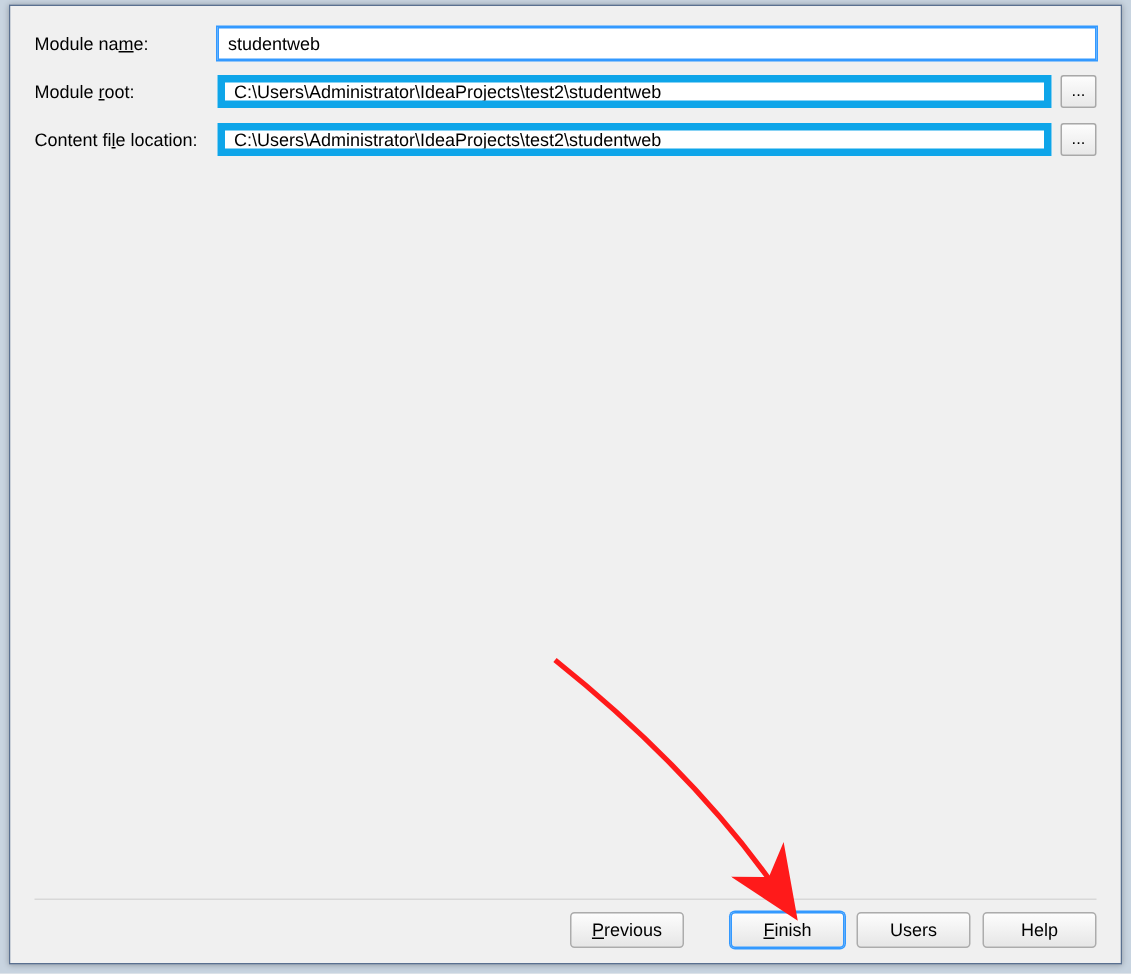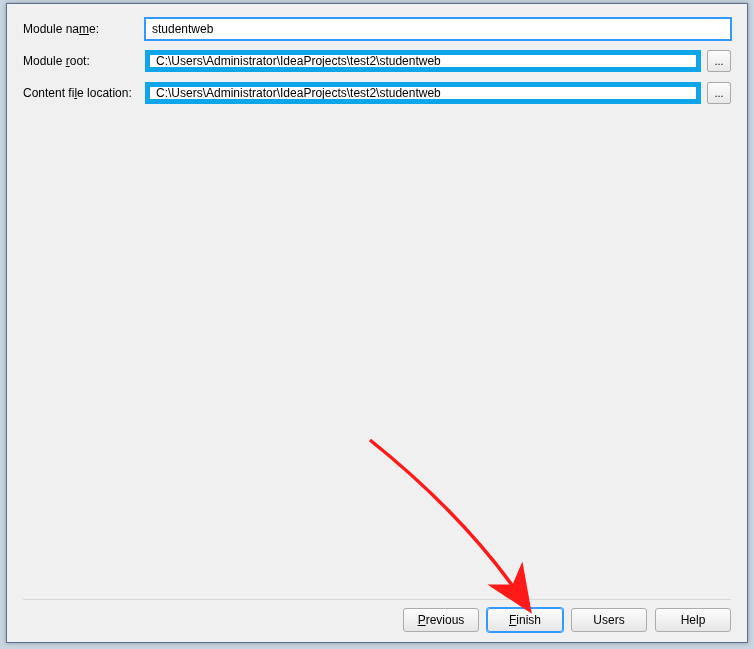--- a/index.html
+++ b/index.html
@@ -136,20 +136,21 @@
     cursor: pointer;
     display: flex;
     align-items: center;
     justify-content: center;
     color: #000;
   }
   .dlg-btn .ul { text-decoration: underline; }
   .dlg-btn.default {
     border: 1px solid #3399ff;
     box-shadow: 0 0 0 1px #3399ff;
+    margin-left: 23px;
   }
   .arrow-annotation {
     position: absolute;
     pointer-events: none;
   }
 </style>
 </head>
 <body>
 
 <div class="dialog">

